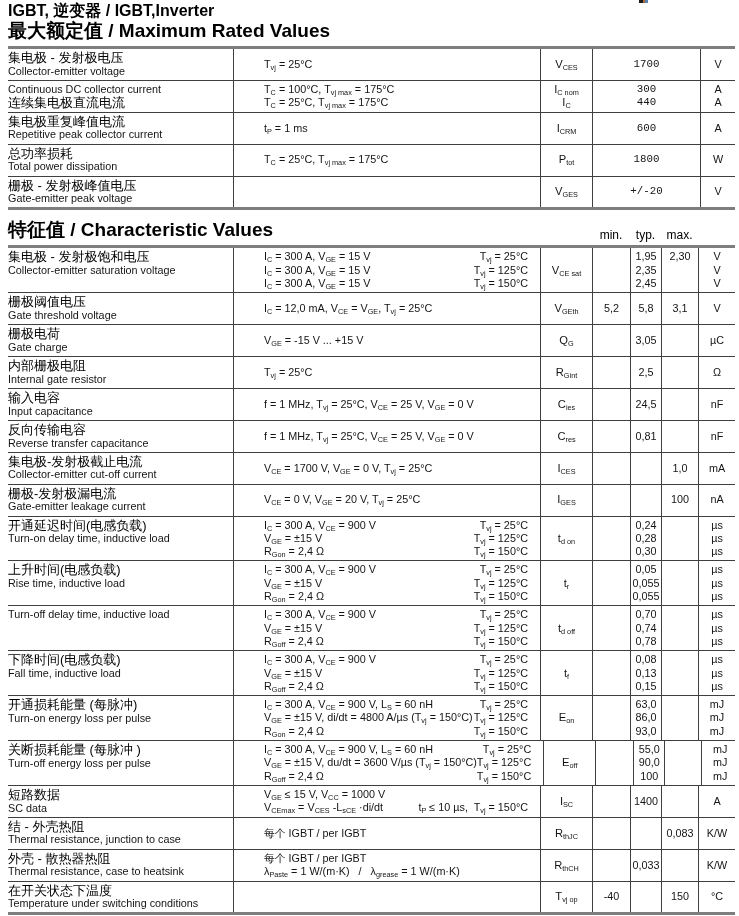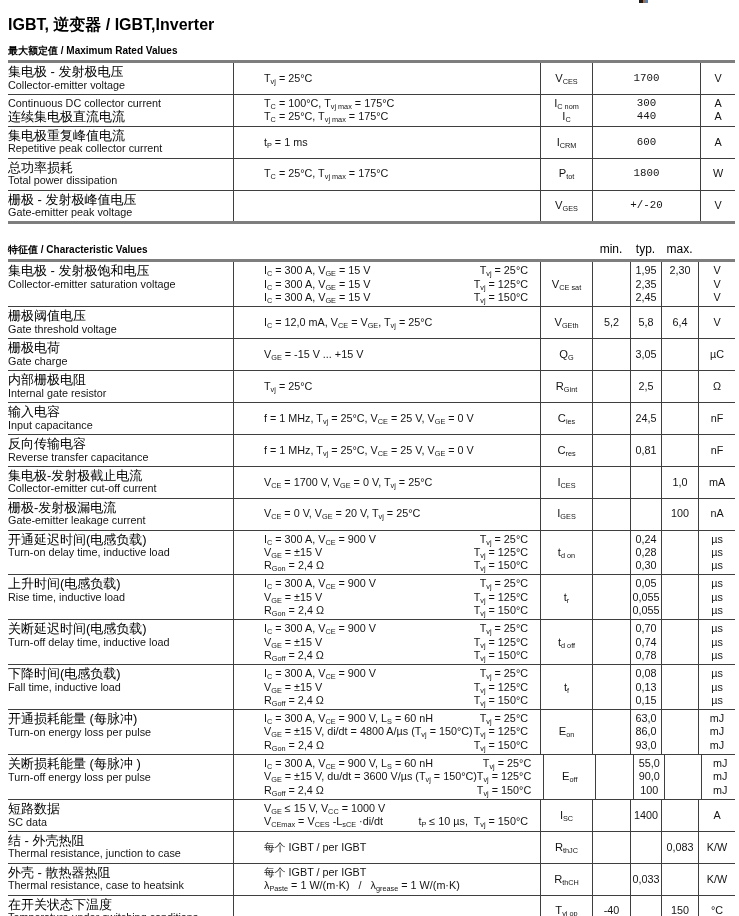--- a/index.html
+++ b/index.html
@@ -2,24 +2,24 @@
 <html><head>
 <meta charset="utf-8">
 <style>
   html,body{margin:0;padding:0;background:#fff;}
   body{width:739px;height:916px;overflow:hidden;position:relative;
        font-family:"Liberation Sans","DejaVu Sans",sans-serif;color:#141414;
        -webkit-font-smoothing:antialiased;}
   .page{position:relative;width:727px;margin:0 4px 0 8px;}
   .artifact{position:absolute;left:639px;top:0;width:9px;height:3px;
             background:linear-gradient(90deg,#1a1a1a 0 45%,#b06a3a 45% 70%,#5a82b0 70% 100%);}
-  .page-title{font-size:16px;font-weight:bold;line-height:19px;padding-top:15px;color:#000;}
+  .page-title{font-size:16px;font-weight:bold;line-height:19px;padding-top:1px;color:#000;}
   .sec-head{position:relative;height:20px;display:flex;align-items:flex-end;margin-top:4px;margin-bottom:2px;}
   .sec-head.second{margin-top:13px;}
-  .sec-title{font-size:10px;font-weight:bold;color:#000;}
+  .sec-title{font-size:19px;font-weight:bold;color:#000;}
   .colh{position:absolute;bottom:1px;font-size:12px;text-align:center;color:#000;}
   .colh-min{left:584px;width:38px;}
   .colh-typ{left:622px;width:31px;}
   .colh-max{left:653px;width:37px;}
   .tbl{border-top:3px solid #7e7e7e;border-bottom:3px solid #7e7e7e;width:727px;}
   .row{display:flex;align-items:stretch;min-height:30px;border-top:1.5px solid #3f3f3f;}
   .row:first-child{border-top:none;}
   .cell{display:flex;flex-direction:column;justify-content:center;padding:2px 0;box-sizing:border-box;}
   .cell.vtop{justify-content:flex-start;}
   .c-desc{flex:0 0 225px;}
@@ -253,21 +253,21 @@
             <div class="ln">5,2</div>
           </div>
         </div>
         <div class="cell c-typ">
           <div class="stack">
             <div class="ln">5,8</div>
           </div>
         </div>
         <div class="cell c-max">
           <div class="stack">
-            <div class="ln">6,4</div>
+            <div class="ln">3,1</div>
           </div>
         </div>
         <div class="cell c-unit">
           <div class="stack">
             <div class="ln">V</div>
           </div>
         </div>
       </div>
       <div class="row">
         <div class="cell c-desc vtop">
@@ -510,21 +510,20 @@
         <div class="cell c-unit">
           <div class="stack">
             <div class="ln">µs</div>
             <div class="ln">µs</div>
             <div class="ln">µs</div>
           </div>
         </div>
       </div>
       <div class="row">
         <div class="cell c-desc vtop">
-          <div class="ln cn">关断延迟时间(电感负载)</div>
           <div class="ln en">Turn-off delay time, inductive load</div>
         </div>
         <div class="cell c-cond">
           <div class="stack clf">
             <div class="ln">I<sub>C</sub> = 300 A, V<sub>CE</sub> = 900 V</div>
             <div class="ln">V<sub>GE</sub> = ±15 V</div>
             <div class="ln">R<sub>Goff</sub> = 2,4 Ω</div>
           </div>
           <div class="stack crt">
             <div class="ln">T<sub>vj</sub> = 25°C</div>

